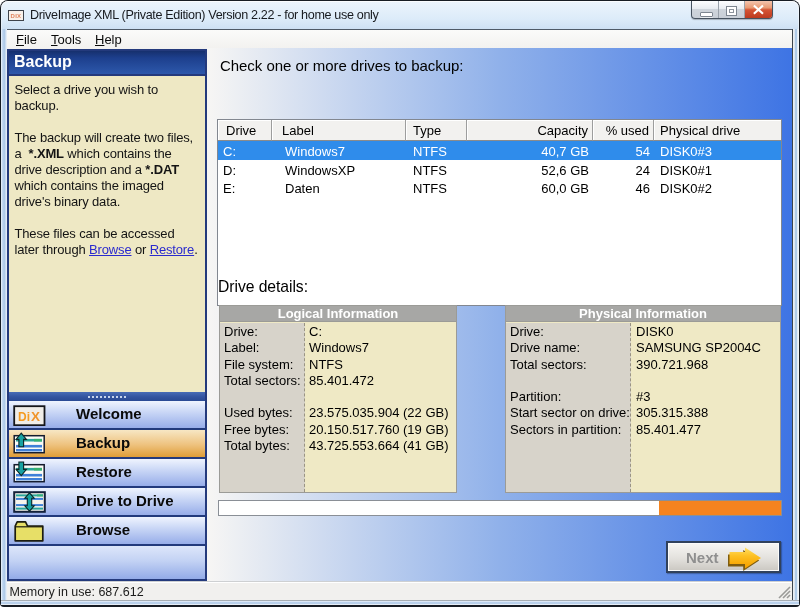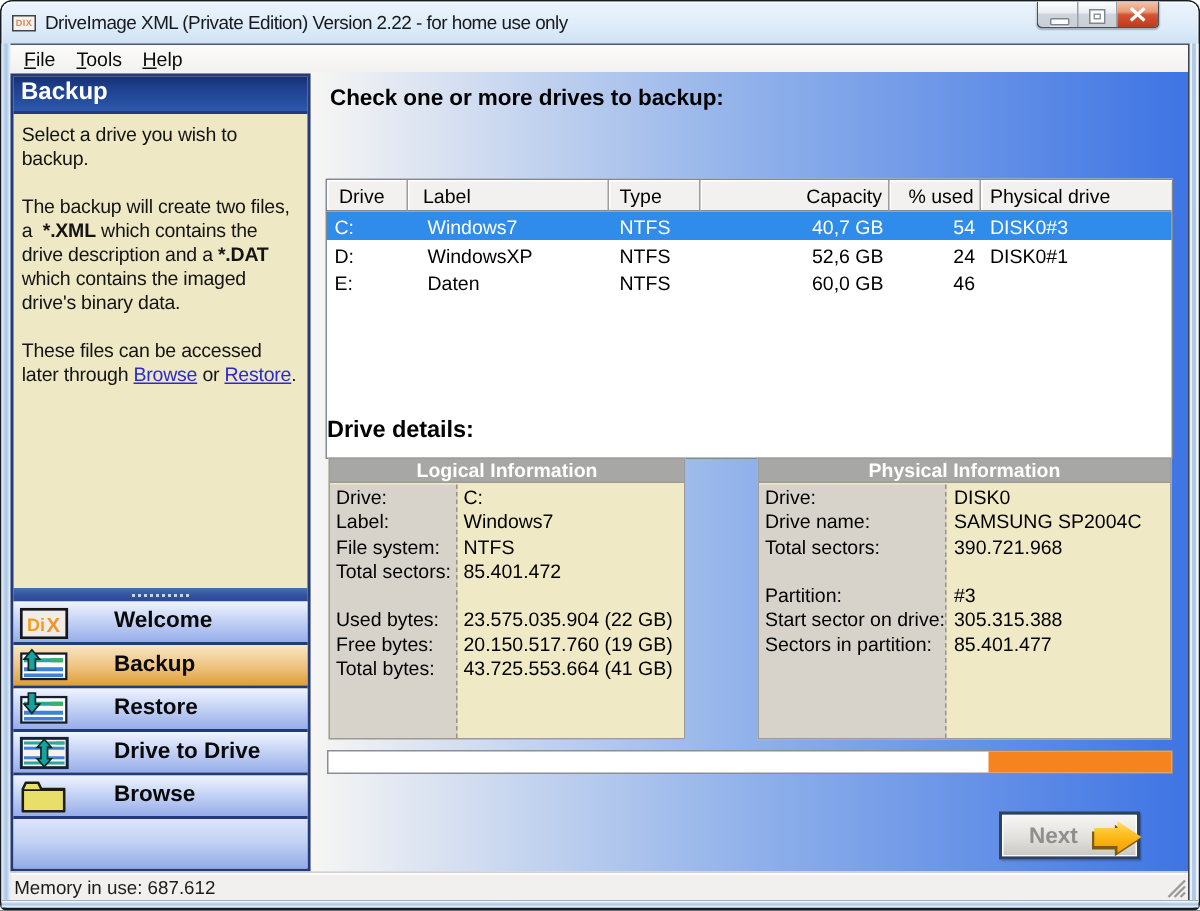--- a/index.html
+++ b/index.html
@@ -47,21 +47,21 @@
 #menubar u { text-decoration:underline; text-underline-offset:1px; }
 
 #statusbar { position:absolute; left:7px; top:580.5px; width:785px; height:19px;
   background:#f1f0ee; border-top:1px solid #ced0d2; box-shadow:inset 0 1px 0 #fff; }
 #statusbar .msg { position:absolute; left:2.5px; top:3px; font-size:12.5px; color:#1c1c1c; }
 #grip { position:absolute; right:1px; bottom:1px; }
 
 
 #rpanel { position:absolute; left:207px; top:48px; width:585px; height:532.5px;
   background:linear-gradient(90deg,#f7f6f4 0%,#90b1ea 50%,#3e74e4 100%); }
-#rpanel .h1 { position:absolute; font-size:15px; letter-spacing:-0.05px; font-weight:bold; color:#000;text-align:center; }
+#rpanel .h1 { position:absolute; font-size:15px; letter-spacing:-0.05px; font-weight:normal; color:#000;text-align:center; }
 
 
 #tbl { position:absolute; left:10px; top:30.5px; width:565px; height:187px;
   background:#fff; border:1px solid #828790;margin-top:40px; }
 .trow { display:flex; width:100%; }
 .trow .c { overflow:hidden; white-space:nowrap; font-size:13px; padding:3px 0 0 0; }
 .c0{width:54px; padding-left:5px !important;} .c1{width:134px; padding-left:13px !important;} .c2{width:61px; padding-left:7px !important;} .c3{width:126px; text-align:right; padding-right:4px !important;}
 .c4{width:61px; text-align:right; padding-right:4px !important;} .c5{flex:1; padding-left:6px !important;}
 #thead .c0{padding-left:8px !important;} #thead .c1{padding-left:10px !important;}
 #thead { height:21.5px; background:#f2f1ef; }
@@ -75,21 +75,21 @@
 .dpanel .dhead { height:16px; background:#a7a7a5; color:#fff; font-weight:bold; font-size:13px; text-align:center; line-height:16px; border-bottom:1px solid #9b9b97; }
 .dpanel .dbody { position:absolute; left:0; top:17px; right:0; bottom:0; }
 .dpanel .lcol { position:absolute; left:0; top:0; bottom:0; background:#d7d3ca; border-right:1px dashed #9a9484; }
 .drows { position:absolute; top:1px; font-size:13px; line-height:16.3px; color:#000; white-space:pre; }
 
 
 #prog { position:absolute; left:11px; top:452px; width:564px; height:16px; background:#fff; border:1px solid #8a8f96; }
 #prog .fill { position:absolute; right:0; top:0; bottom:0; width:122px; background:#f5831e; }
 
 
-#next { position:absolute; left:459px; top:493px; width:94px; height:32px;
+#next { position:absolute; left:459px; top:493px; width:115px; height:32px;
   background:linear-gradient(180deg,#f7f6f4 0%,#e3e1dd 55%,#cac7c1 100%);
   border:2px solid #30415c; box-shadow:inset 0 0 0 1px #fbfbfa, 1px 1px 1px rgba(0,0,0,.25); }
 #next span { position:absolute; left:18px; top:5.5px; font-size:15px; font-weight:bold; color:#8f8f8f; }
 
 
 #sidebar { position:absolute; left:7px; top:49px; width:200px; height:531.5px;
   border:2px solid #243a7c; background:#eee8c4; }
 #sbhead { height:25px; background:linear-gradient(180deg,#16306e 0%,#1d3f8d 30%,#2d58ab 100%);
   border-bottom:2px solid #243a7c; position:relative; }
 #sbhead span { position:absolute; left:5px; top:1.5px; color:#fff; font-weight:bold; font-size:16px; }
@@ -167,20 +167,21 @@
       <div class="c c3">52,6 GB</div>
         <div class="c c4">24</div>
         <div class="c c5">DISK0#1</div>
     </div>
     <div class="trow r">
       <div class="c c0">E:</div>
         <div class="c c1">Daten</div>
         <div class="c c2">NTFS</div>
       <div class="c c3">60,0 GB</div>
         <div class="c c4">46</div>
+        <div class="c c5">DISK0#2</div>
     </div>
   </div>
 
   <div class="h1" style="left:11px; top:229.5px; font-size:15.7px;">Drive details:</div>
 
   <div class="dpanel" style="left:12px; width:238px;">
     <div class="dhead">Logical Information</div>
     <div class="dbody">
       <div class="lcol" style="width:85px;"></div>
       <div class="drows" style="left:4px;">Drive:

